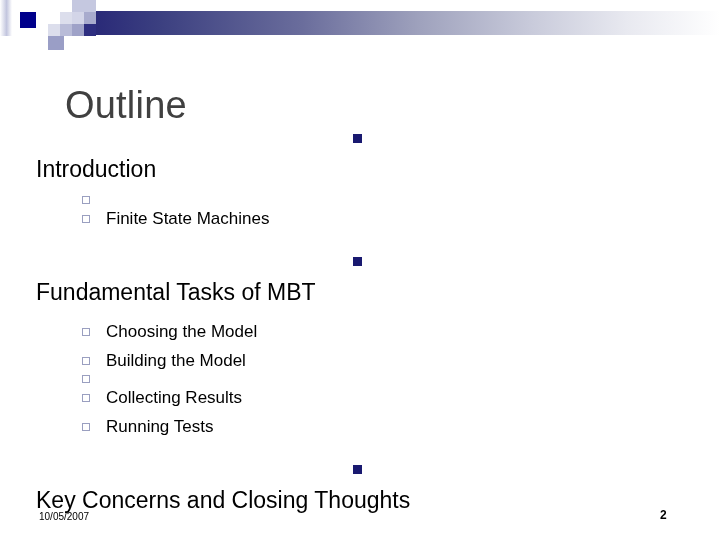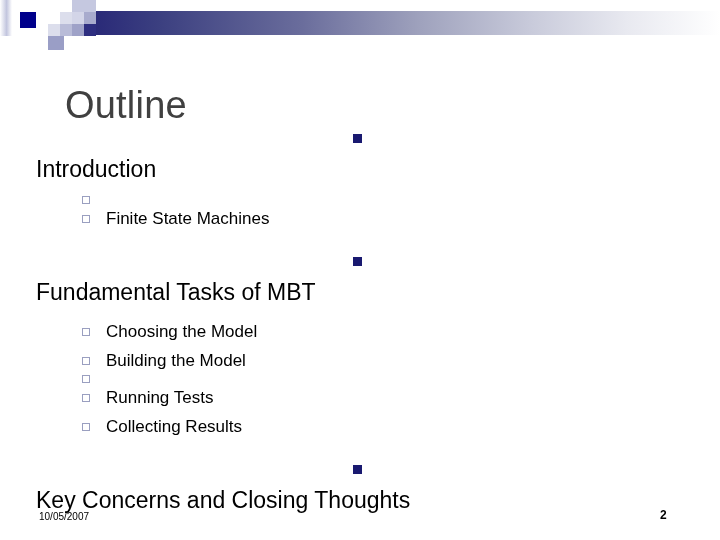--- a/index.html
+++ b/index.html
@@ -231,28 +231,28 @@
   <div class="lvl2">
     <span class="bullet-box">
         <i class="bullet-sq-hollow"></i>
       </span>
   </div>
 
   <div class="lvl2">
     <span class="bullet-box">
         <i class="bullet-sq-hollow"></i>
       </span>
+    <span class="lvl2-text">Collecting Results</span>
+  </div>
+
+  <div class="lvl2">
+    <span class="bullet-box">
+        <i class="bullet-sq-hollow"></i>
+      </span>
     <span class="lvl2-text">Running Tests</span>
-  </div>
-
-  <div class="lvl2">
-    <span class="bullet-box">
-        <i class="bullet-sq-hollow"></i>
-      </span>
-    <span class="lvl2-text">Collecting Results</span>
   </div>
 
   <div class="group-gap-2"></div>
 
   <div class="lvl1">
     <span class="bullet-box">
         <i class="bullet-sq-solid"></i>
       </span>
     <span class="lvl1-text">Key Concerns and Closing Thoughts</span>
   </div>

